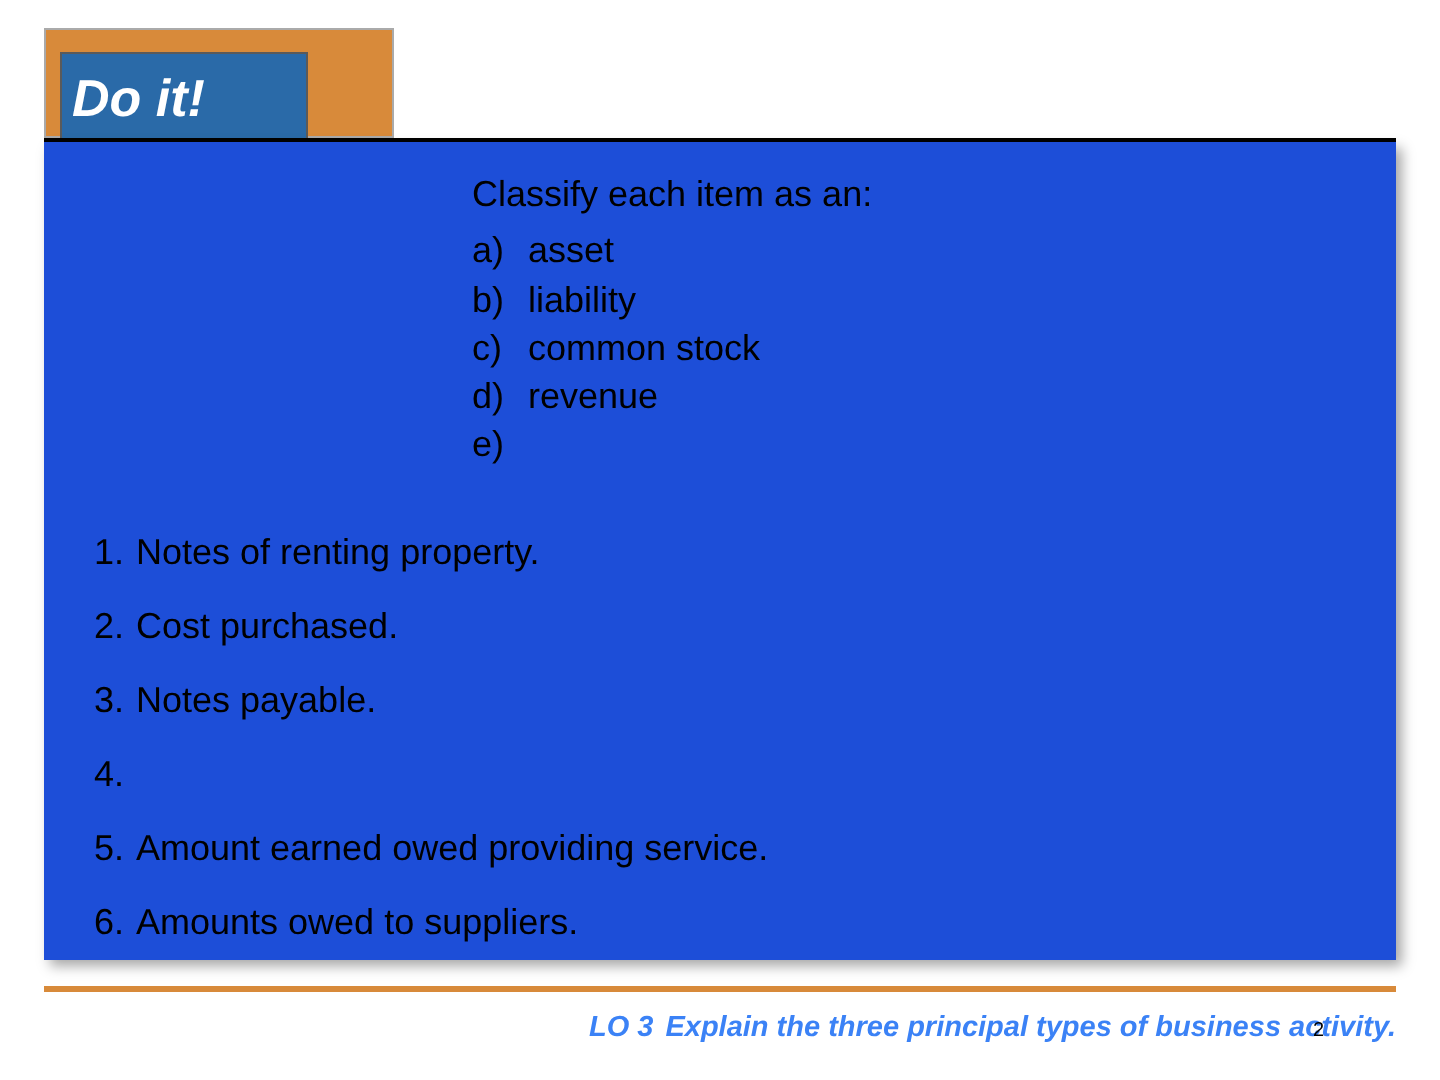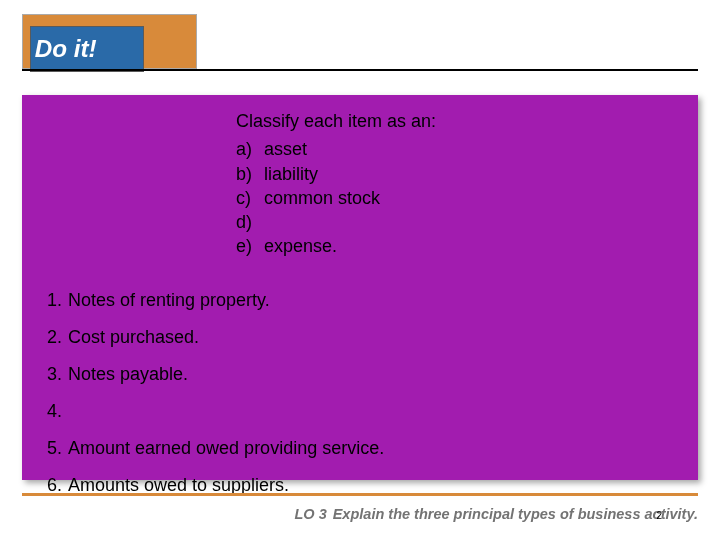--- a/index.html
+++ b/index.html
@@ -17,21 +17,21 @@
     top: 14px;
     width: 175px;
     height: 55px;
     background: #d88a3a;
     border: 1px solid #aaa;
   }
   .doit-badge {
     position: absolute;
     left: 30px;
     top: 26px;
-    width: 114px;
+    width: 124px;
     height: 46px;
     background: #2a6aa8;
     border: 1px solid #5a5a5a;
     display: flex;
     align-items: center;
     justify-content: center;
   }
   .doit-badge svg { display:block; }
   .hr-top {
     position: absolute;
@@ -40,23 +40,22 @@
     top: 69px;
     border-top: 2px solid #000;
   }
   .content-block {
     position: absolute;
     left: 22px;
     right: 22px;
     top: 71px;
     bottom: 60px;
     box-shadow: 3px 3px 6px rgba(0,0,0,0.35);
-    background: #a21caf;
+    background: #1d4ed8;
     padding-top: 16px;
-    margin-top: 24px;
   }
   .prompt {
     position: absolute;
     left: 214px;
     top: 14px;
     font-size: 18px;
     color: #000;
     line-height: 1.35;
   }
   .options {
@@ -87,21 +86,21 @@
     top: 493px;
     border-top: 3px solid #d88a3a;
   }
   .footer {
     position: absolute;
     right: 22px;
     top: 506px;
     font-size: 14.5px;
     font-style: italic;
     font-weight: bold;
-    color: #737373;
+    color: #3b82f6;
     display: flex;
     align-items: baseline;
     gap: 6px;
   }
   .footer .lo-num { font-style: italic; }
   .page-num {
     position: absolute;
     right: 58px;
     top: 510px;
     font-size: 10px;
@@ -133,24 +132,24 @@
       <div class="option-row">
         <span class="letter">b)</span>
         <span>liability</span>
       </div>
       <div class="option-row">
         <span class="letter">c)</span>
         <span>common stock</span>
       </div>
       <div class="option-row">
         <span class="letter">d)</span>
+        <span>revenue</span>
       </div>
       <div class="option-row">
         <span class="letter">e)</span>
-        <span>expense.</span>
       </div>
     </div>
   </div>
 
   <div class="questions">
     <div class="q-row">
       <span class="num">1.</span>
       <span>Notes of renting property.</span>
     </div>
     <div class="q-row">

